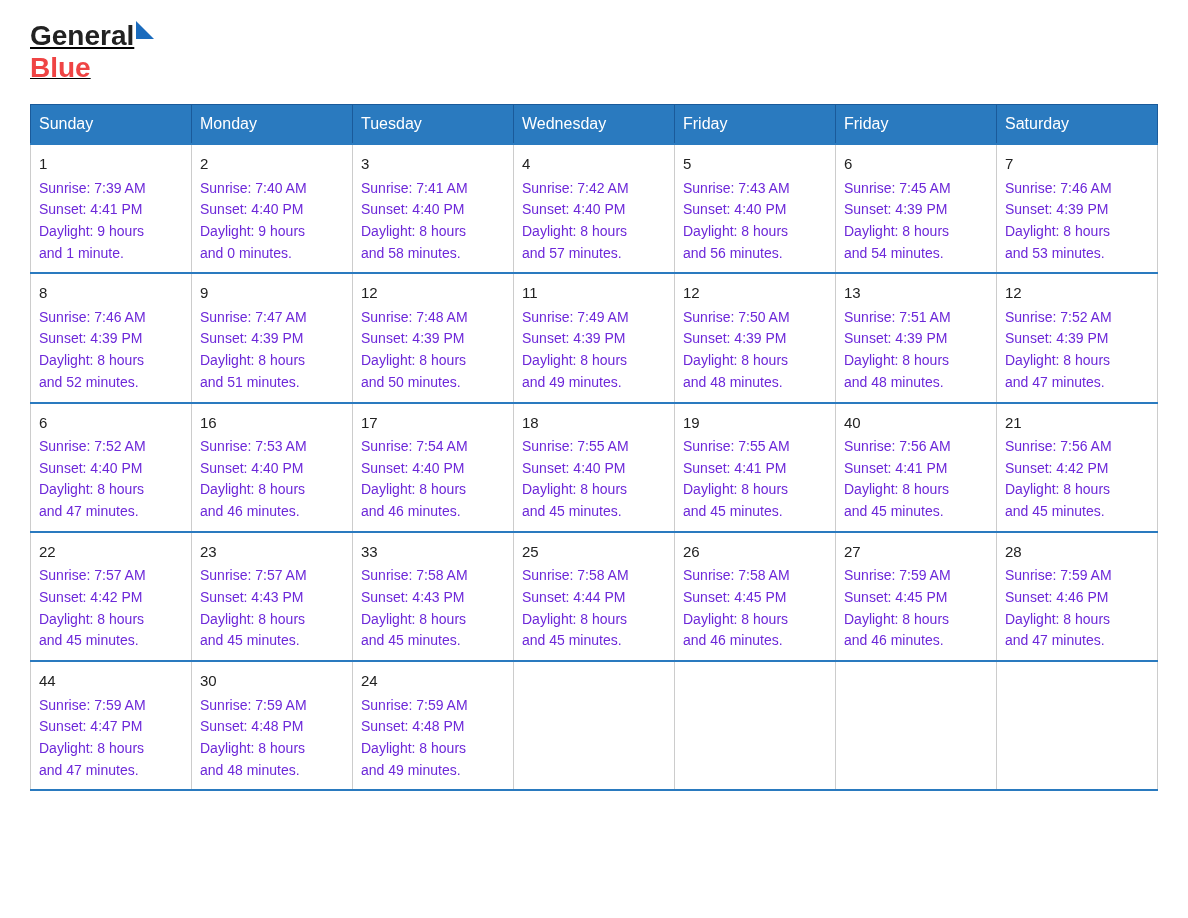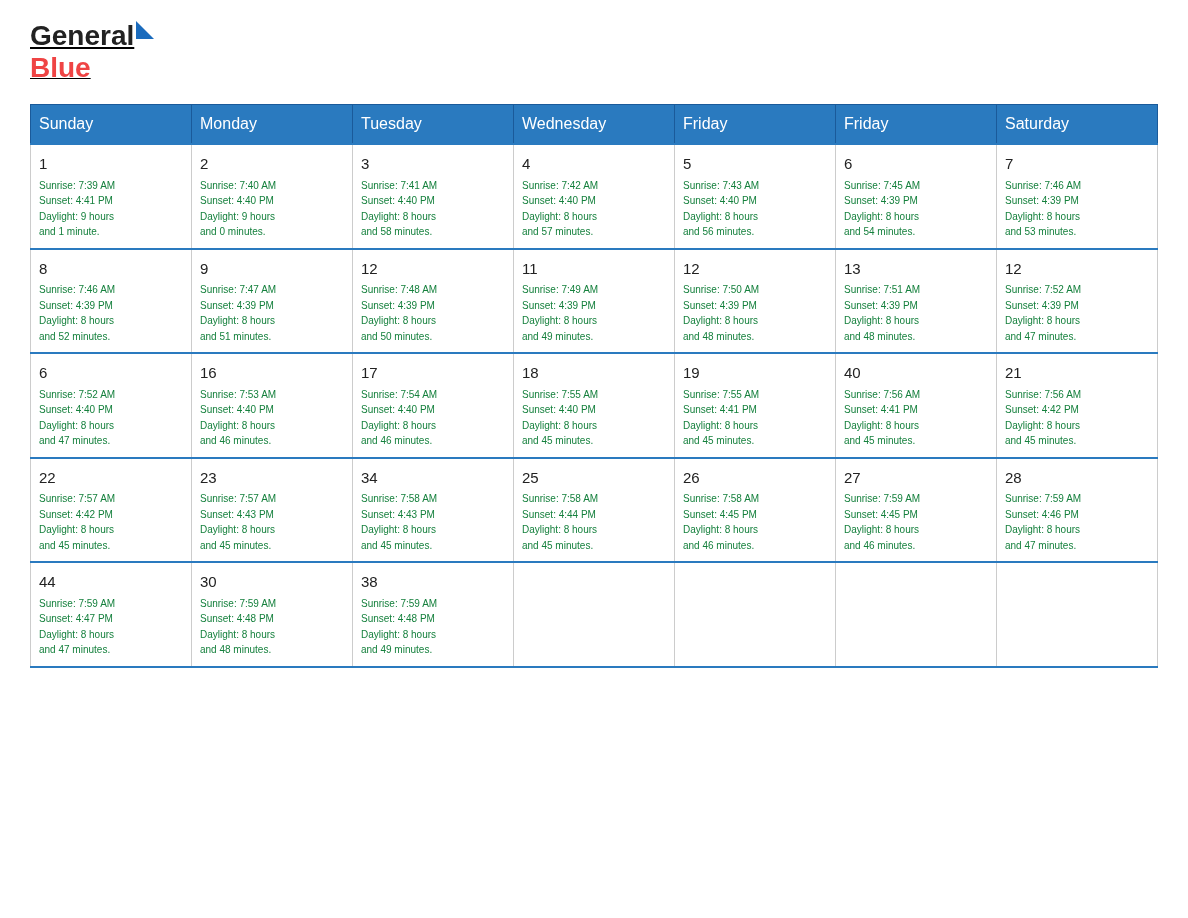--- a/index.html
+++ b/index.html
@@ -87,22 +87,22 @@
       border-bottom: 2px solid #2a7abf;
     }
     .day-number {
       font-size: 15px;
       font-weight: normal;
       color: #222;
       display: block;
       margin-bottom: 2px;
     }
     .day-info {
-      font-size: 10px;
-      color: #15803d;
+      font-size: 14px;
+      color: #6d28d9;
       line-height: 1.55;
     }
     .empty-cell {
       background: #fff;
     }
   </style>
 </head>
 <body>
 
 <div class="header">
@@ -227,21 +227,21 @@
       <tr>
         <td>
           <span class="day-number">22</span>
 <div class="day-info">Sunrise: 7:57 AM<br>Sunset: 4:42 PM<br>Daylight: 8 hours<br>and 45 minutes.</div>
         </td>
         <td>
           <span class="day-number">23</span>
 <div class="day-info">Sunrise: 7:57 AM<br>Sunset: 4:43 PM<br>Daylight: 8 hours<br>and 45 minutes.</div>
         </td>
         <td>
-          <span class="day-number">34</span>
+          <span class="day-number">33</span>
 <div class="day-info">Sunrise: 7:58 AM<br>Sunset: 4:43 PM<br>Daylight: 8 hours<br>and 45 minutes.</div>
         </td>
         <td>
           <span class="day-number">25</span>
 <div class="day-info">Sunrise: 7:58 AM<br>Sunset: 4:44 PM<br>Daylight: 8 hours<br>and 45 minutes.</div>
         </td>
         <td>
           <span class="day-number">26</span>
 <div class="day-info">Sunrise: 7:58 AM<br>Sunset: 4:45 PM<br>Daylight: 8 hours<br>and 46 minutes.</div>
         </td>
@@ -257,21 +257,21 @@
       <tr>
         <td>
           <span class="day-number">44</span>
 <div class="day-info">Sunrise: 7:59 AM<br>Sunset: 4:47 PM<br>Daylight: 8 hours<br>and 47 minutes.</div>
         </td>
         <td>
           <span class="day-number">30</span>
 <div class="day-info">Sunrise: 7:59 AM<br>Sunset: 4:48 PM<br>Daylight: 8 hours<br>and 48 minutes.</div>
         </td>
         <td>
-          <span class="day-number">38</span>
+          <span class="day-number">24</span>
 <div class="day-info">Sunrise: 7:59 AM<br>Sunset: 4:48 PM<br>Daylight: 8 hours<br>and 49 minutes.</div>
         </td>
         <td class="empty-cell"></td>
         <td class="empty-cell"></td>
         <td class="empty-cell"></td>
         <td class="empty-cell"></td>
       </tr>
     </tbody>
 </table>
 

